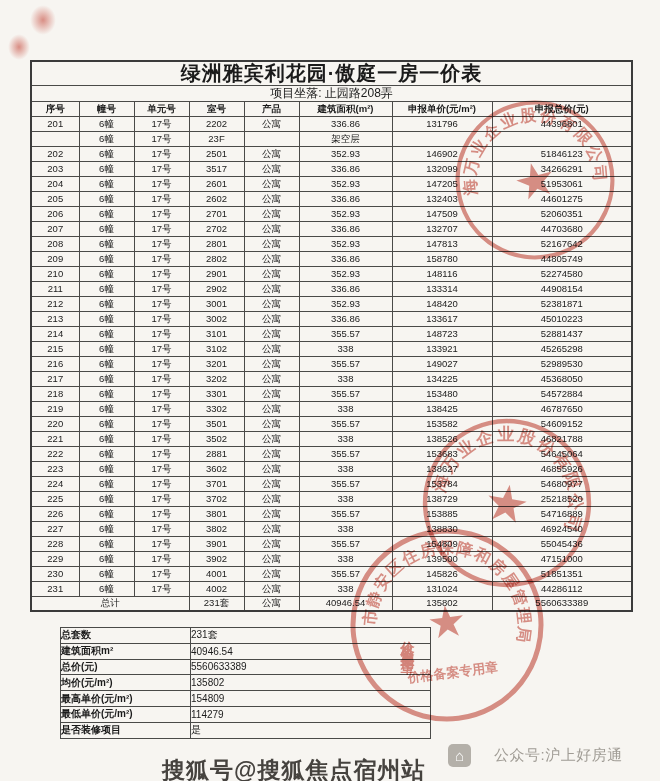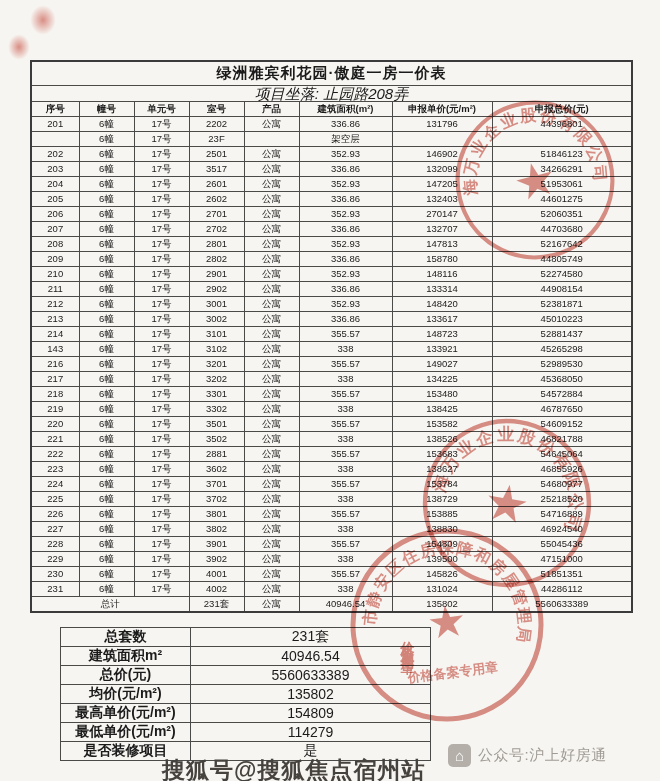--- a/index.html
+++ b/index.html
@@ -18,32 +18,32 @@
     position:absolute; left:30px; top:60px; width:601px;
     border-collapse:collapse; table-layout:fixed;
     border:2px solid #3b3b3b;
   }
   .doc-table td {
     border:1px solid #4a4a48;
     text-align:center; vertical-align:middle;
     font-size:9.5px; height:15px; line-height:1.05;
     padding:0 1px; overflow:hidden; white-space:nowrap;
   }
-  .doc-table td.title-cell { font-size:15px; font-weight:bold; height:24px; letter-spacing:1px;margin-left:21px; }
-  .doc-table td.subtitle-cell { font-size:15px; height:16px;font-style:italic; }
+  .doc-table td.title-cell { font-size:20px; font-weight:bold; height:24px; letter-spacing:1px;margin-left:21px; }
+  .doc-table td.subtitle-cell { font-size:12px; height:16px; }
   .doc-table td.hd { font-weight:bold; }
   .total-row td { font-weight:normal; }
 
   
   .summary-table {
     position:absolute; left:60px; top:627px; width:370px;
     border-collapse:collapse; table-layout:fixed;
     border:1.5px solid #3b3b3b;
   }
-  .summary-table td { border:1px solid #4a4a48; font-size:14px; height:15.8px; text-align:center; }
+  .summary-table td { border:1px solid #4a4a48; font-size:10px; height:15.8px; text-align:left; }
   .summary-table td.lbl { font-weight:bold; }
 
   
   .seal { position:absolute; pointer-events:none; mix-blend-mode:multiply; opacity:.55; }
   .seal .ring { fill:none; stroke:#c0392b; stroke-width:5; }
   .seal text { fill:#c0392b; font-weight:bold; font-family:"Liberation Sans","DejaVu Sans",sans-serif; }
   .seal-a { left:450px; top:95px;  width:170px; height:170px; transform:rotate(-14deg); }
   .seal-b { left:417px; top:413px; width:180px; height:180px; transform:rotate(9deg); }
   .seal-c { left:347px; top:525px; width:200px; height:200px; transform:rotate(-7deg); }
 
@@ -55,21 +55,21 @@
   .frag { position:absolute; background:radial-gradient(ellipse, rgba(192,57,43,.55), rgba(192,57,43,0) 70%); }
   .frag-1 { left:30px; top:5px;  width:26px; height:30px; }
   .frag-2 { left:8px;  top:34px; width:22px; height:26px; }
 
   
   .footer-account { position:absolute; left:448px; top:744px; display:flex; align-items:center; gap:7px; color:#a09c95; }
   .account-logo {
     width:23px; height:23px; border-radius:5px; background:#b4b0a9; color:#fff;
     display:flex; align-items:center; justify-content:center; font-size:15px;
   }
-  .account-text { font-size:15px; letter-spacing:.5px; }
+  .account-text { font-size:15px; letter-spacing:.5px;margin-left:16px; }
   .watermark {
     position:absolute; left:162px; top:755px;
     font-size:23px; font-weight:bold; color:#46433f; letter-spacing:1px;
   }
 </style>
 </head>
 <body>
 
 <div class="page">
 
@@ -163,21 +163,21 @@
           <td>132403</td>
           <td>44601275</td>
         </tr>
         <tr>
           <td>206</td>
           <td>6幢</td>
           <td>17号</td>
           <td>2701</td>
           <td>公寓</td>
           <td>352.93</td>
-          <td>270147</td>
+          <td>147509</td>
           <td>52060351</td>
         </tr>
         <tr>
           <td>207</td>
           <td>6幢</td>
           <td>17号</td>
           <td>2702</td>
           <td>公寓</td>
           <td>336.86</td>
           <td>132707</td>
@@ -247,21 +247,21 @@
           <td>214</td>
           <td>6幢</td>
           <td>17号</td>
           <td>3101</td>
           <td>公寓</td>
           <td>355.57</td>
           <td>148723</td>
           <td>52881437</td>
         </tr>
         <tr>
-          <td>143</td>
+          <td>215</td>
           <td>6幢</td>
           <td>17号</td>
           <td>3102</td>
           <td>公寓</td>
           <td>338</td>
           <td>133921</td>
           <td>45265298</td>
         </tr>
         <tr>
           <td>216</td>

